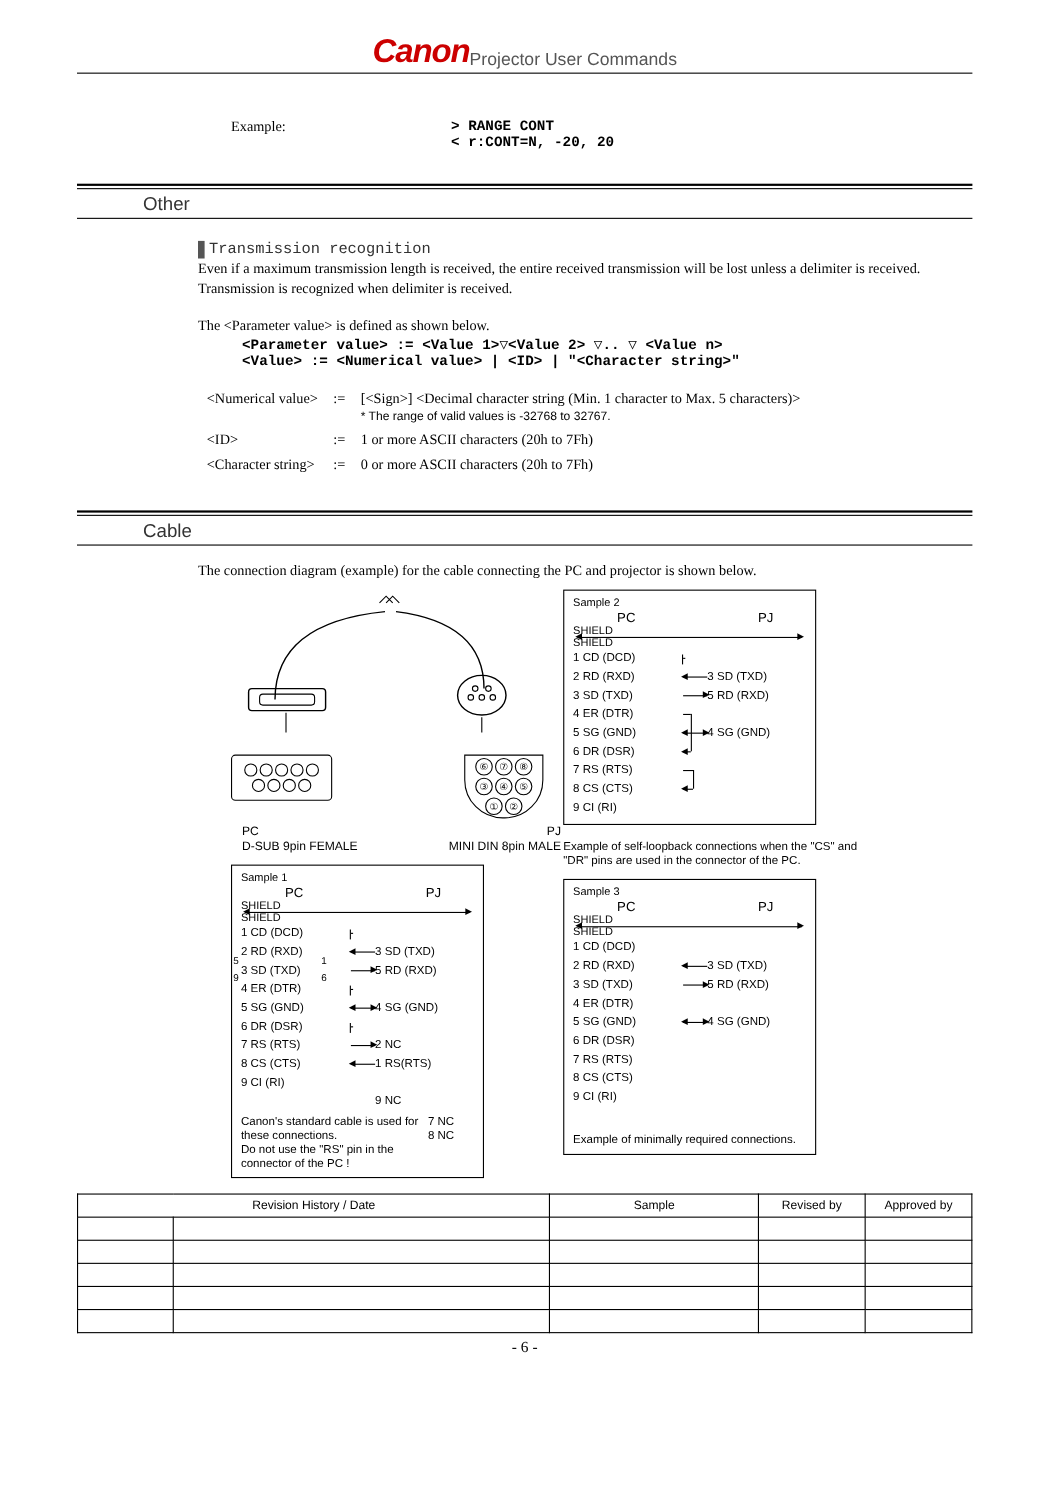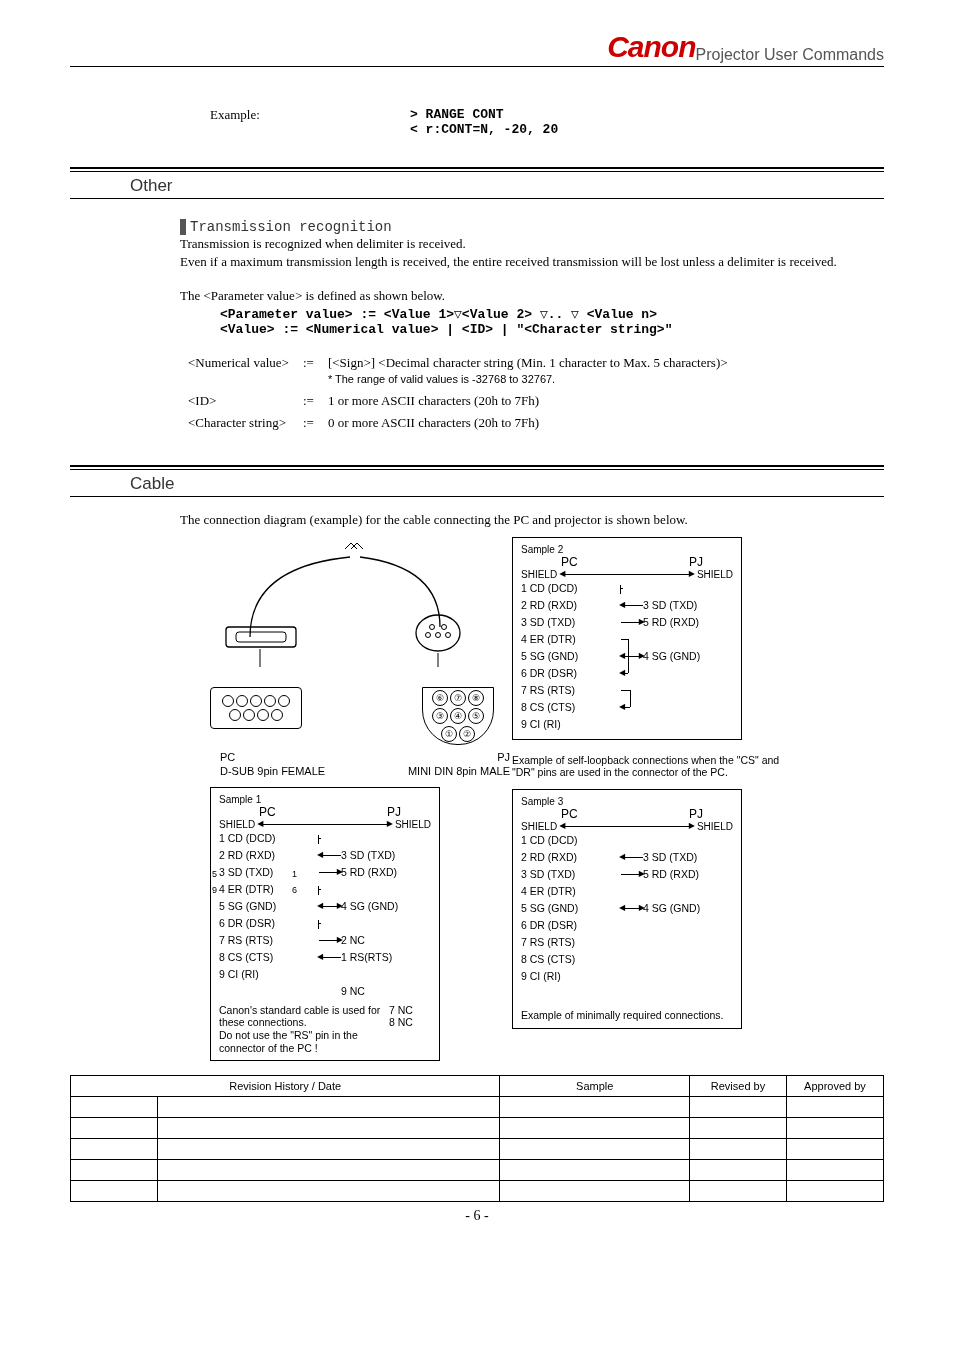--- a/index.html
+++ b/index.html
@@ -6,21 +6,21 @@
     font-family: "Times New Roman", serif;
     font-size: 13px;
     margin: 0;
     padding: 30px 70px 20px 70px;
     color: #000;
     width: 954px;
     box-sizing: border-box;
   }
   .header-row {
     display: flex;
-    justify-content: flex-end;
+    justify-content: center;
     align-items: flex-end;
     border-bottom: 1px solid #000;
     padding-bottom: 2px;
   }
   .logo {
     font-family: Arial, sans-serif;
     font-weight: 900;
     font-size: 30px;
     color: #c00;
     font-style: italic;
@@ -118,21 +118,21 @@
   .minidin {
     width: 70px; height: 56px; border: 1.5px solid #000;
     border-bottom-left-radius: 35px; border-bottom-right-radius: 35px;
     display:flex; flex-wrap:wrap; justify-content:center; align-content:center;
   }
   .circ { width:14px;height:14px;border:1.3px solid #000;border-radius:50%;display:flex;align-items:center;justify-content:center;font-size:9px;margin:1px;}
   .hollow { width:10px;height:10px;border:1.3px solid #000;border-radius:50%;margin:1px;}
   .rev-table { width: 100%; border-collapse: collapse; margin-top: 14px; font-family: Arial,sans-serif; font-size: 11px; margin-left: auto; margin-right: auto;}
   .rev-table td, .rev-table th { border: 1px solid #000; height: 18px; padding: 1px 3px; text-align: center; font-weight: normal;}
   .pagenum { text-align:center; font-family: "Times New Roman",serif; font-size: 14px; margin-top: 6px;}
-  .shield-row{display:flex;justify-content:flex-start;}
+  .shield-row{display:flex;justify-content:flex-start;flex-direction:column;}
   .shield-line{flex:1; position:relative; margin:0 4px;}
   .shield-line .solid-line{top:50%;}
   .vline{position:absolute; border-left:1px solid #000;}
 </style>
 </head>
 <body>
 
 <div class="header-row">
   <div class="logo">Canon</div>
   <div class="doc-title">Projector User Commands</div>
@@ -145,22 +145,22 @@
     <div class="mono">&lt; r:CONT=N, -20, 20</div>
   </div>
 </div>
 
 <div class="rule"></div>
 <div class="section-title">Other</div>
 <div class="hr-thin"></div>
 
 <div class="body-block">
   <div class="sub-heading">Transmission recognition</div>
+  <div class="txt">Even if a maximum transmission length is received, the entire received transmission will be lost unless a delimiter is received.</div>
   <div class="txt">Transmission is recognized when delimiter is received.</div>
-  <div class="txt">Even if a maximum transmission length is received, the entire received transmission will be lost unless a delimiter is received.</div>
   <br>
   <div class="txt">The &lt;Parameter value&gt; is defined as shown below.</div>
   <div class="mono" style="margin-left:40px;">&lt;Parameter value&gt; := &lt;Value 1&gt;▽&lt;Value 2&gt; ▽.. ▽ &lt;Value n&gt;</div>
   <div class="mono" style="margin-left:40px;">&lt;Value&gt; := &lt;Numerical value&gt; | &lt;ID&gt; | "&lt;Character string&gt;"</div>
 
   <table class="def-table">
     <tbody>
         <tr>
       <td>&lt;Numerical value&gt;</td>
       <td>:=</td>

